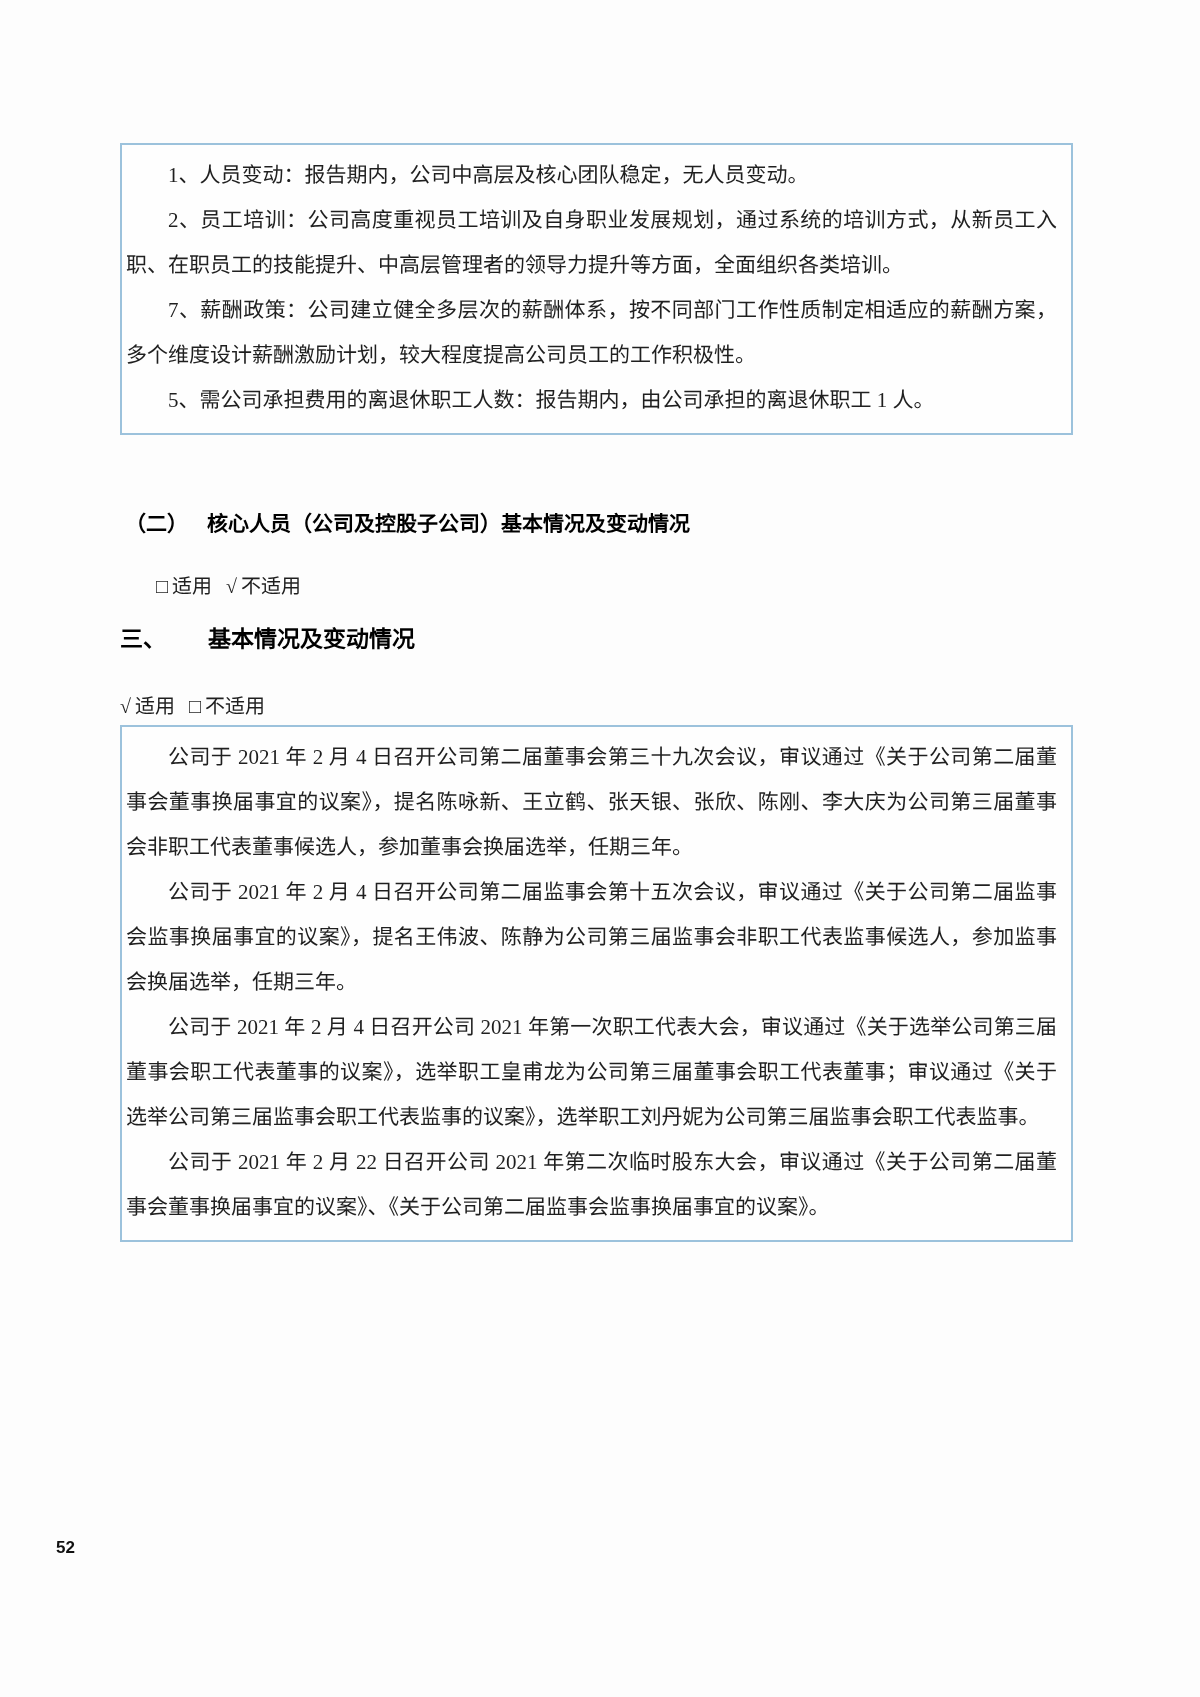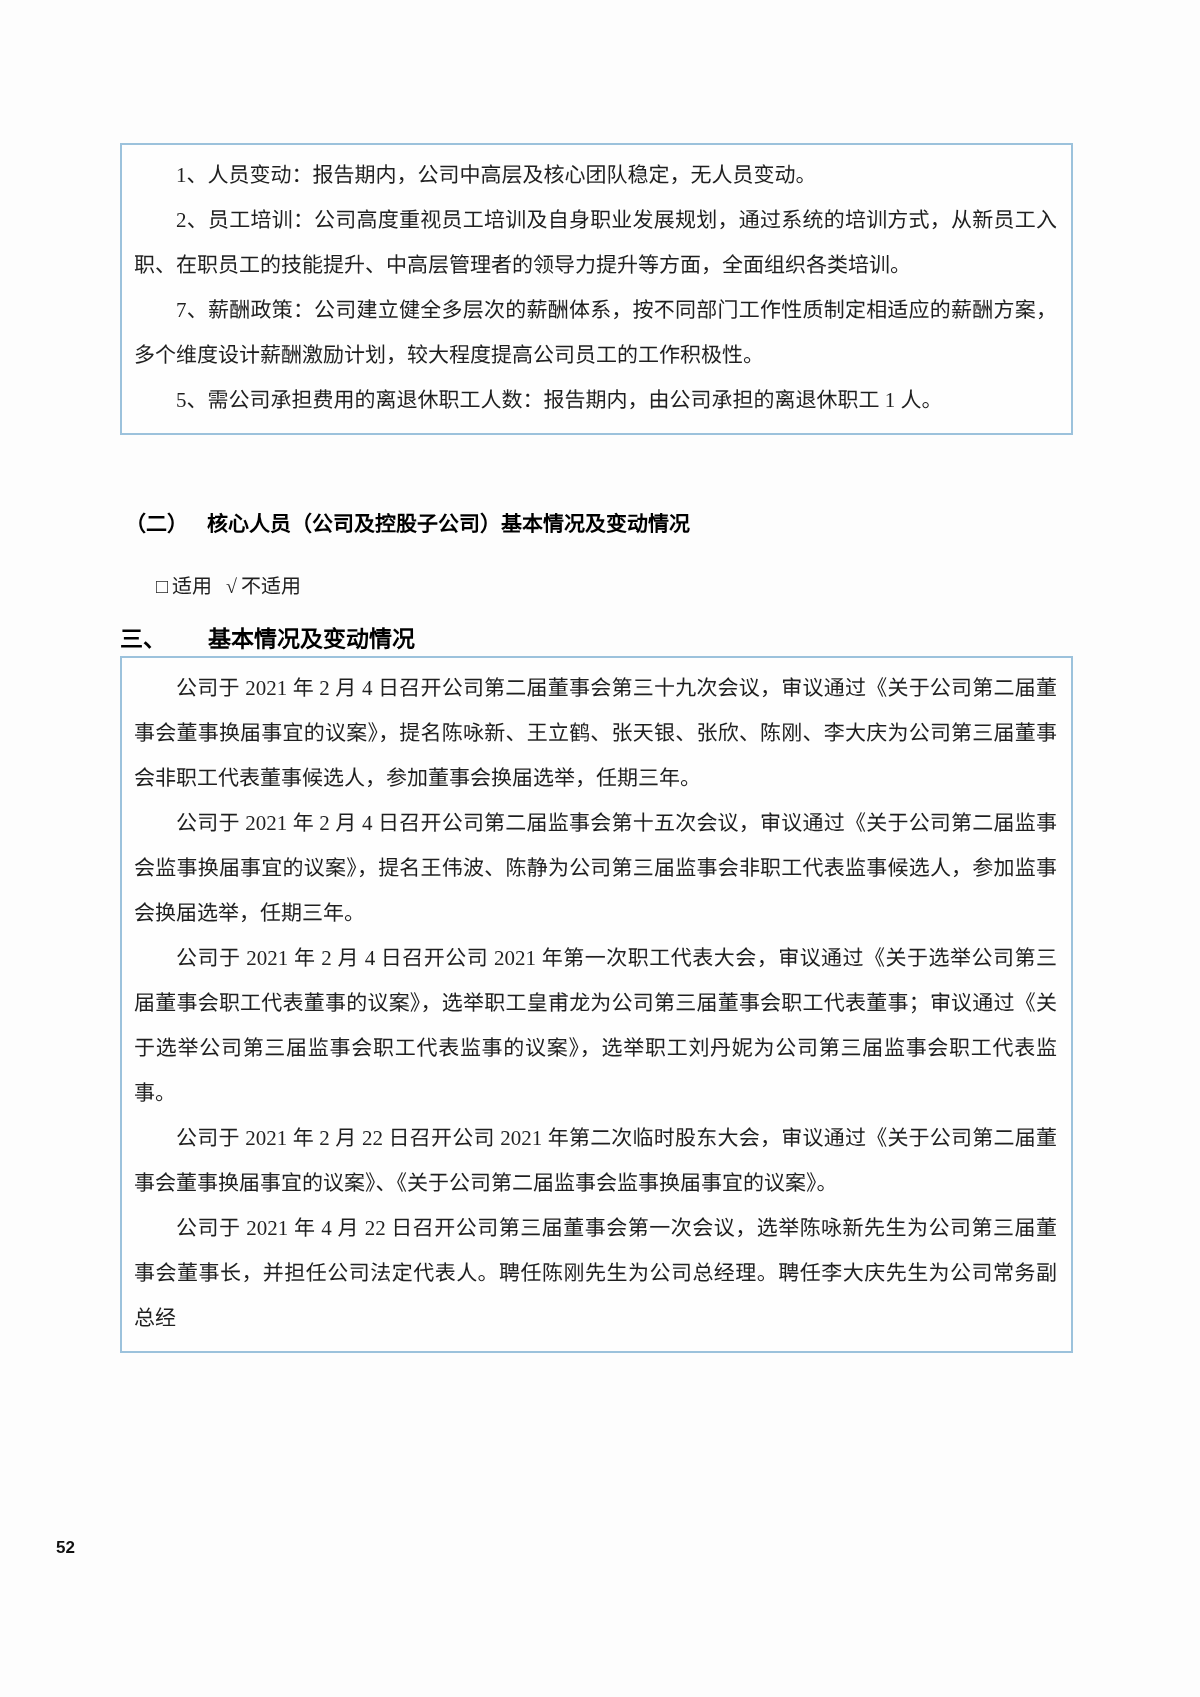--- a/index.html
+++ b/index.html
@@ -16,21 +16,21 @@
     overflow:hidden;
   }
   .content {
     position:absolute;
     left:120px; top:143px;
     width:953px;
   }
   .text-box {
     border:2px solid #9cc2dc;
     background:#fefefe;
-    padding:8px 14px 10px 12px;
+    padding:8px 14px 10px 4px;
   }
   .body-para {
     font-size:21px;
     line-height:45px;
     text-indent:2em;
     text-align:justify;
     color:#1f1f1f;
   }
   .heading {
     display:flex;
@@ -94,25 +94,27 @@
 
     <div class="applicability applicability-1">
       <span class="cb-symbol">□</span><span class="cb-space"></span><span>适用</span><span class="cb-gap"></span><span class="cb-symbol">√</span><span class="cb-space"></span><span>不适用</span>
     </div>
 
     <div class="heading heading-main">
       <span class="h-label">三、</span>
       <span class="h-title">基本情况及变动情况</span>
     </div>
 
+    <div class="applicability applicability-2">
+      <span class="cb-symbol">√</span><span class="cb-space"></span><span>适用</span><span class="cb-gap"></span><span class="cb-symbol">□</span><span class="cb-space"></span><span>不适用</span>
+    </div>
 
     <section class="text-box box-2">
       <p class="body-para">公司于 2021 年 2 月 4 日召开公司第二届董事会第三十九次会议，审议通过《关于公司第二届董事会董事换届事宜的议案》，提名陈咏新、王立鹤、张天银、张欣、陈刚、李大庆为公司第三届董事会非职工代表董事候选人，参加董事会换届选举，任期三年。</p>
       <p class="body-para">公司于 2021 年 2 月 4 日召开公司第二届监事会第十五次会议，审议通过《关于公司第二届监事会监事换届事宜的议案》，提名王伟波、陈静为公司第三届监事会非职工代表监事候选人，参加监事会换届选举，任期三年。</p>
       <p class="body-para">公司于 2021 年 2 月 4 日召开公司 2021 年第一次职工代表大会，审议通过《关于选举公司第三届董事会职工代表董事的议案》，选举职工皇甫龙为公司第三届董事会职工代表董事；审议通过《关于选举公司第三届监事会职工代表监事的议案》，选举职工刘丹妮为公司第三届监事会职工代表监事。</p>
       <p class="body-para">公司于 2021 年 2 月 22 日召开公司 2021 年第二次临时股东大会，审议通过《关于公司第二届董事会董事换届事宜的议案》、《关于公司第二届监事会监事换届事宜的议案》。</p>
-      <p class="body-para">公司于 2021 年 4 月 22 日召开公司第三届董事会第一次会议，选举陈咏新先生为公司第三届董事会董事长，并担任公司法定代表人。聘任陈刚先生为公司总经理。聘任李大庆先生为公司常务副总经</p>
     </section>
 
   </div>
 
   <div class="page-number">52</div>
 </div>
 
 </body></html>

